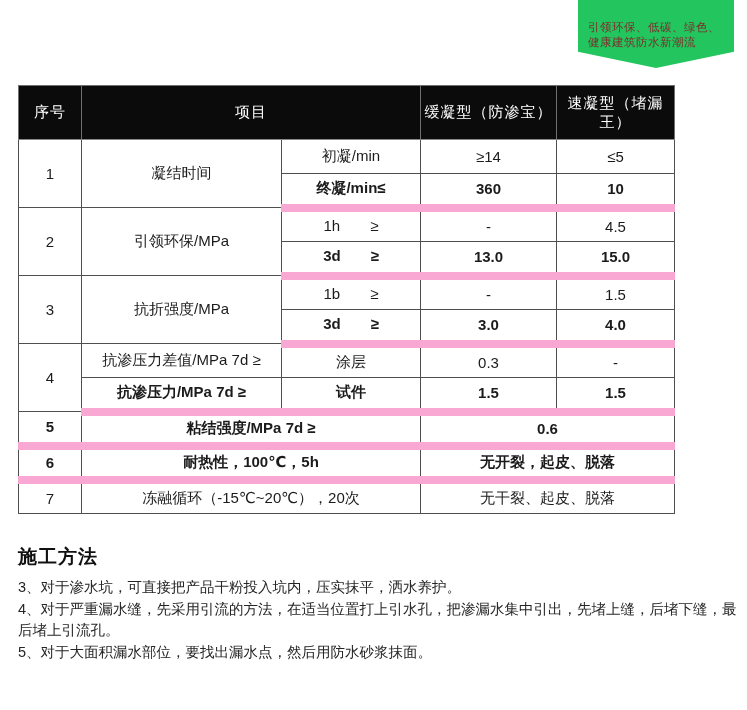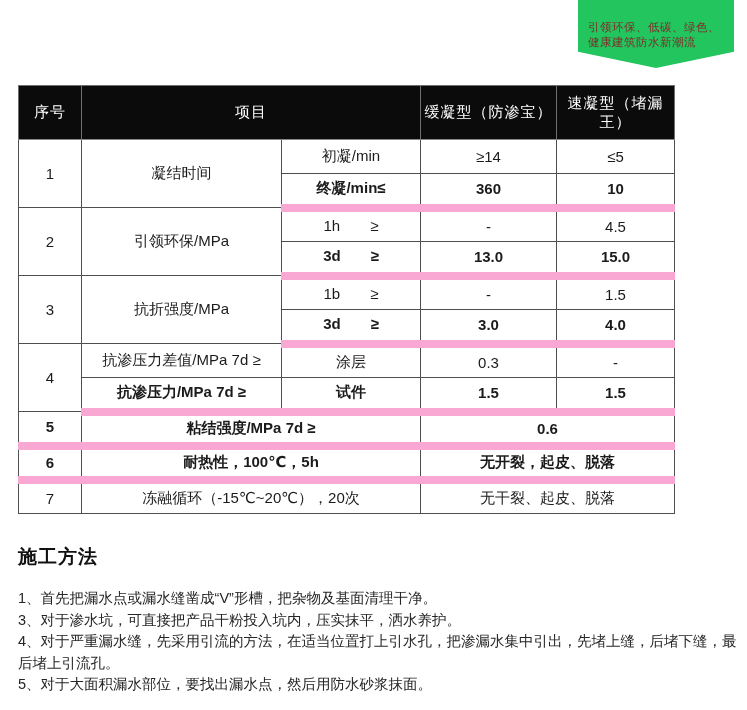--- a/index.html
+++ b/index.html
@@ -68,21 +68,21 @@
   .method {
     position: absolute;
     left: 18px; top: 544px;
     width: 722px;
     color: #222222;
   }
   .method-title {
     font-size: 19px;
     font-weight: bold;
     color: #111111;
-    margin-bottom: 18px;
+    margin-bottom: 7px;
     letter-spacing: 1px;
   }
   .method-step {
     font-size: 14.5px;
     line-height: 21.5px;
     color: #252525;
   }
 </style>
 </head>
 <body>
@@ -178,17 +178,16 @@
     <tr>
       <td>7</td>
       <td colspan="2">冻融循环（-15℃~20℃），20次</td>
       <td colspan="2">无干裂、起皮、脱落</td>
     </tr>
   </tbody>
 </table>
 
 <div class="method">
   <div class="method-title">施工方法</div>
-  <div class="method-step">1、首先把漏水点或漏水缝凿成“V”形槽，把杂物及基面清理干净。</div>
   <div class="method-step">3、对于渗水坑，可直接把产品干粉投入坑内，压实抹平，洒水养护。</div>
   <div class="method-step">4、对于严重漏水缝，先采用引流的方法，在适当位置打上引水孔，把渗漏水集中引出，先堵上缝，后堵下缝，最后堵上引流孔。</div>
   <div class="method-step">5、对于大面积漏水部位，要找出漏水点，然后用防水砂浆抹面。</div>
 </div>
 
 </body></html>

